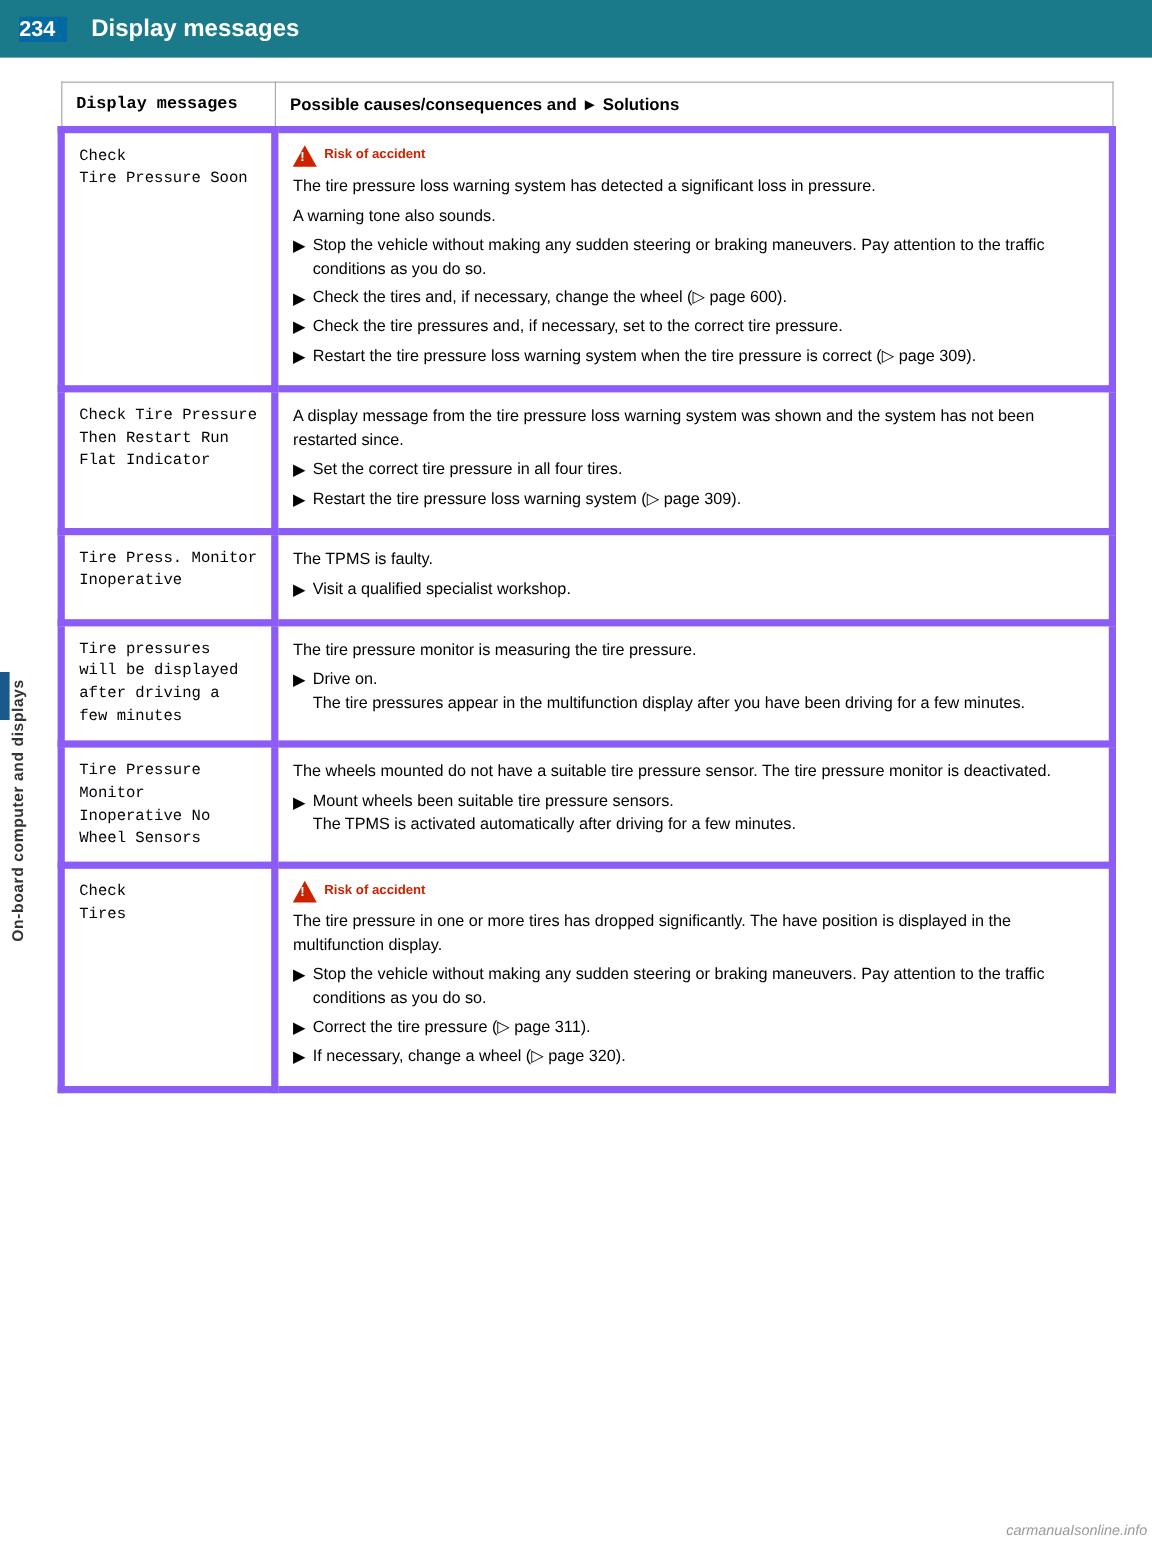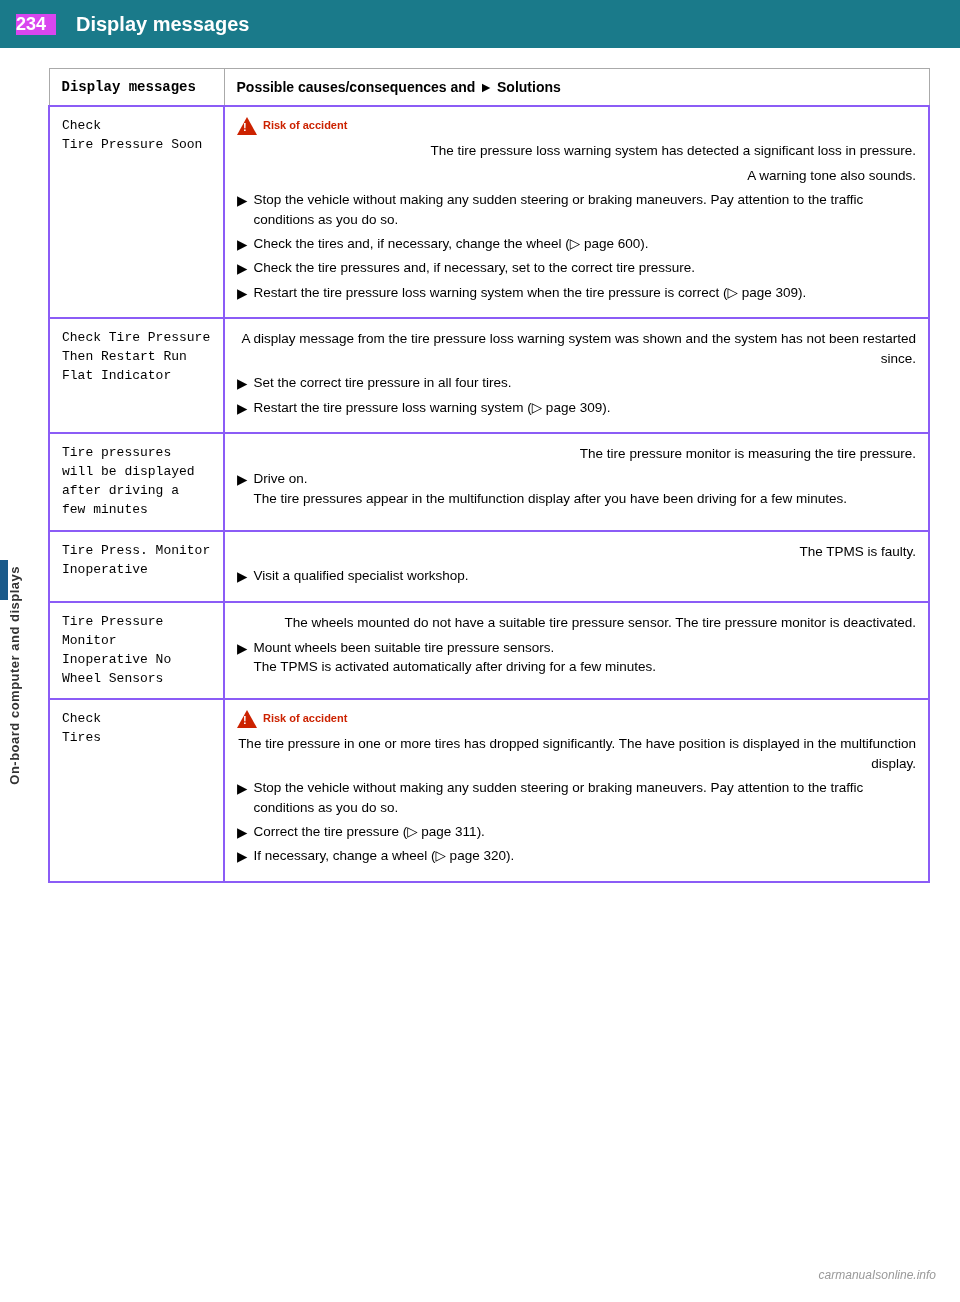--- a/index.html
+++ b/index.html
@@ -21,21 +21,21 @@
     
     .header-bar {
       background: #1a7a8a;
       height: 48px;
       display: flex;
       align-items: center;
       padding: 0 0 0 16px;
     }
 
     .page-number {
-      background: #d946ef;
+      background: #0369a1;
       color: white;
       font-size: 18px;
       font-weight: bold;
       margin-right: 20px;
       min-width: 40px;
     }
 
     .header-title {
       color: white;
       font-size: 20px;
@@ -93,21 +93,21 @@
       text-align: left;
       padding: 8px 12px;
       border: 1px solid #aaa;
       font-weight: bold;
       font-size: 14px;
     }
 
     .data-table td {
       vertical-align: top;
       padding: 10px 12px;
-      border: 2px solid #8b5cf6;
+      border: 6px solid #8b5cf6;
     }
 
     .col-message {
       width: 175px;
       font-family: "Courier New", monospace;
       font-size: 13px;
     }
 
     .col-causes {
       width: auto;
@@ -155,27 +155,26 @@
       flex-shrink: 0;
       margin-top: 1px;
     }
 
     .bullet-text {
       flex: 1;
     }
 
     p {
       margin-bottom: 5px;
-      text-align: right;
     }
 
     .watermark {
       position: absolute;
       bottom: 20px;
-      right: 24px;
+      right: 4px;
       font-size: 12px;
       color: #999;
       font-style: italic;
     }
   </style>
 </head>
 <body>
 
 <div class="page-container">
 
@@ -238,47 +237,47 @@
                 <span class="bullet-arrow">▶</span>
                 <span class="bullet-text">Set the correct tire pressure in all four tires.</span>
               </div>
               <div class="bullet-item">
                 <span class="bullet-arrow">▶</span>
                 <span class="bullet-text">Restart the tire pressure loss warning system (▷ page 309).</span>
               </div>
             </td>
           </tr>
           <tr>
+            <td class="col-message" style="white-space: pre; font-family: &quot;Courier New&quot;, monospace; font-size: 13px;">Tire Press. Monitor
+Inoperative</td>
+            <td class="col-causes">
+              <p>The TPMS is faulty.</p>
+              <div class="bullet-item">
+                <span class="bullet-arrow">▶</span>
+                <span class="bullet-text">Visit a qualified specialist workshop.</span>
+              </div>
+            </td>
+          </tr>
+          <tr>
             <td class="col-message" style="white-space: pre; font-family: &quot;Courier New&quot;, monospace; font-size: 13px;">Tire pressures
 will be displayed
 after driving a
 few minutes</td>
             <td class="col-causes">
               <p>The tire pressure monitor is measuring the tire pressure.</p>
               <div class="bullet-item">
                 <span class="bullet-arrow">▶</span>
                 <span class="bullet-text">
                   <div>Drive on.</div>
                   <div style="margin-left: 0px;">The tire pressures appear in the multifunction display after you have been driving for a few minutes.</div>
                 </span>
               </div>
             </td>
           </tr>
           <tr>
-            <td class="col-message" style="white-space: pre; font-family: &quot;Courier New&quot;, monospace; font-size: 13px;">Tire Press. Monitor
-Inoperative</td>
-            <td class="col-causes">
-              <p>The TPMS is faulty.</p>
-              <div class="bullet-item">
-                <span class="bullet-arrow">▶</span>
-                <span class="bullet-text">Visit a qualified specialist workshop.</span>
-              </div>
-            </td>
-          </tr>
-          <tr>
             <td class="col-message" style="white-space: pre; font-family: &quot;Courier New&quot;, monospace; font-size: 13px;">Tire Pressure
 Monitor
 Inoperative No
 Wheel Sensors</td>
             <td class="col-causes">
               <p>The wheels mounted do not have a suitable tire pressure sensor. The tire pressure monitor is deactivated.</p>
               <div class="bullet-item">
                 <span class="bullet-arrow">▶</span>
                 <span class="bullet-text">
                   <div>Mount wheels been suitable tire pressure sensors.</div>

